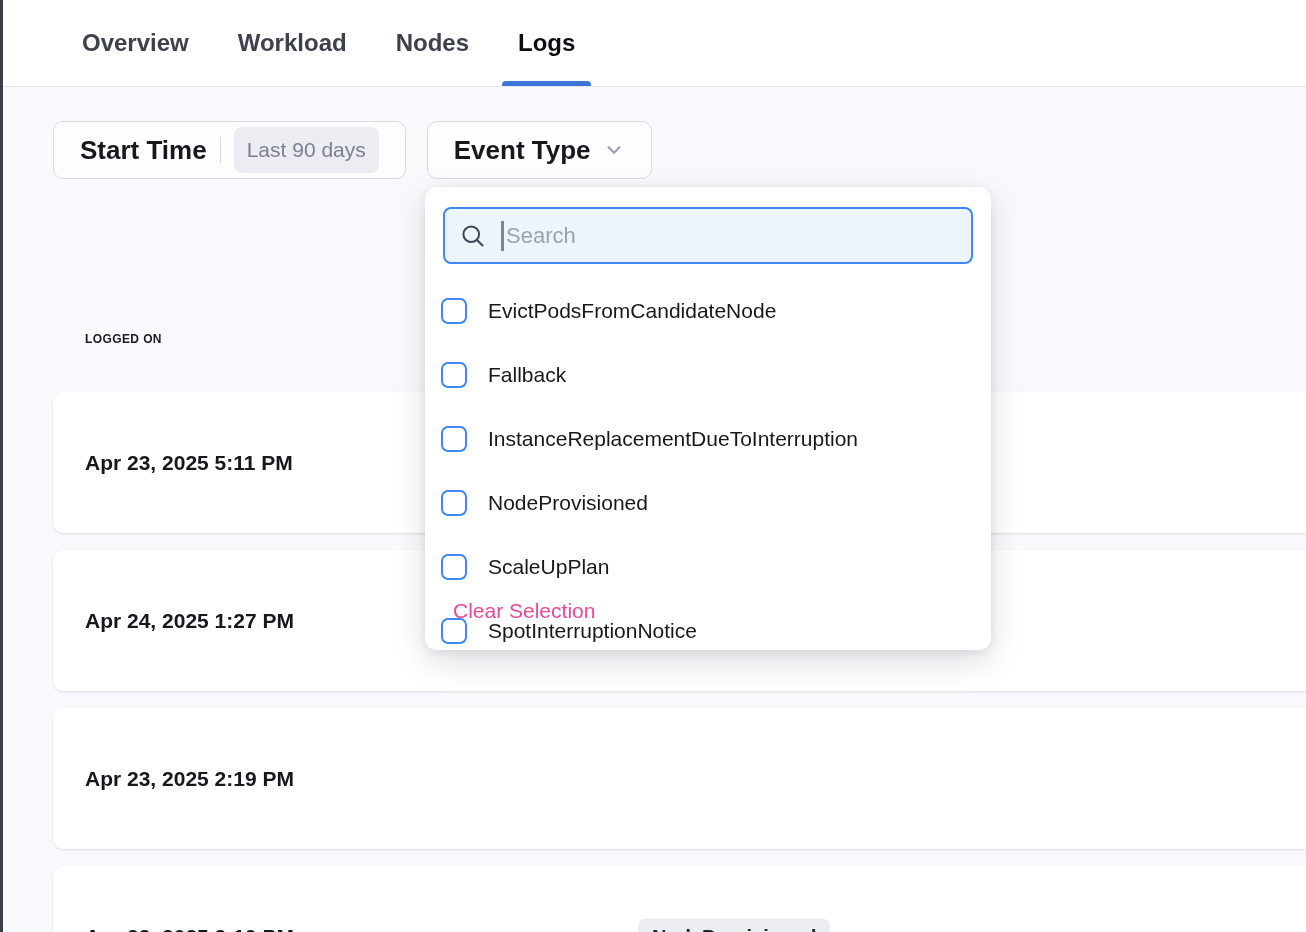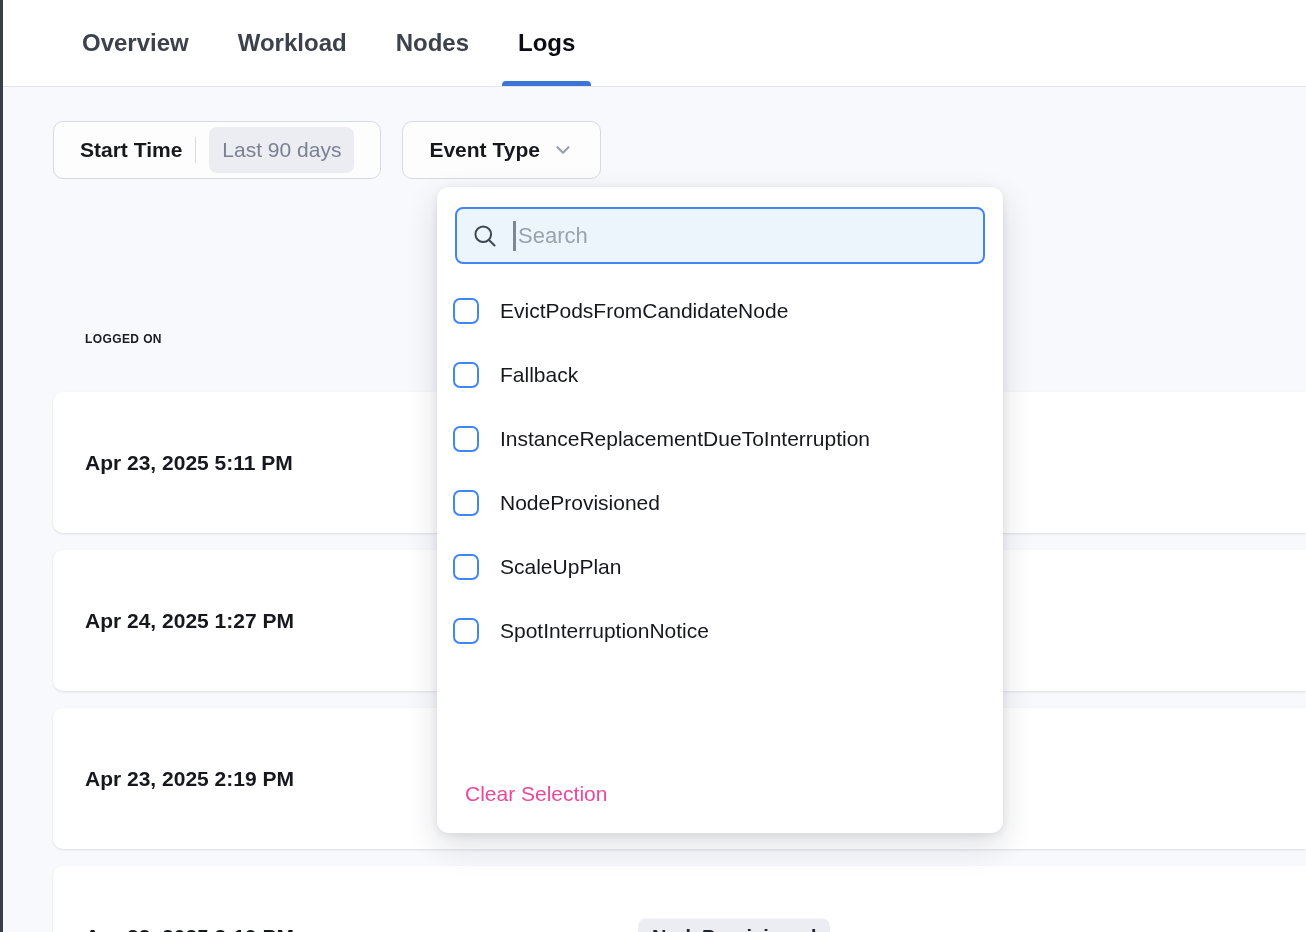--- a/index.html
+++ b/index.html
@@ -63,21 +63,21 @@
     height: 58px;
     display: flex;
     align-items: center;
     padding: 0 26px;
     background: #fdfdfe;
     border: 1px solid #d8dae2;
     border-radius: 10px;
     cursor: pointer;
   }
   .filter-label {
-    font-size: 21px;
+    font-size: 26px;
     font-weight: 600;
     color: #16181d;
     white-space: nowrap;
   }
   .filter-sep {
     width: 1px; height: 26px;
     background: #d8dae2;
     margin: 0 13px;
   }
   .filter-pill {
@@ -126,22 +126,22 @@
     padding: 7px 14px;
     font-size: 20px;
     font-weight: 600;
     color: #23262f;
     white-space: nowrap;
   }
 
   
   .dropdown {
     position: absolute;
-    left: 434px; top: 100px;
-    width: 566px; height: 646px;
+    left: 422px; top: 100px;
+    width: 566px; height: 463px;
     background: #ffffff;
     border-radius: 12px;
     box-shadow: 0 12px 32px rgba(20,30,55,0.14), 0 2px 8px rgba(20,30,55,0.08);
     z-index: 10;
   }
   .search-box {
     position: absolute;
     left: 18px; right: 18px; top: 20px;
     height: 57px;
     background: #ecf4fc;

